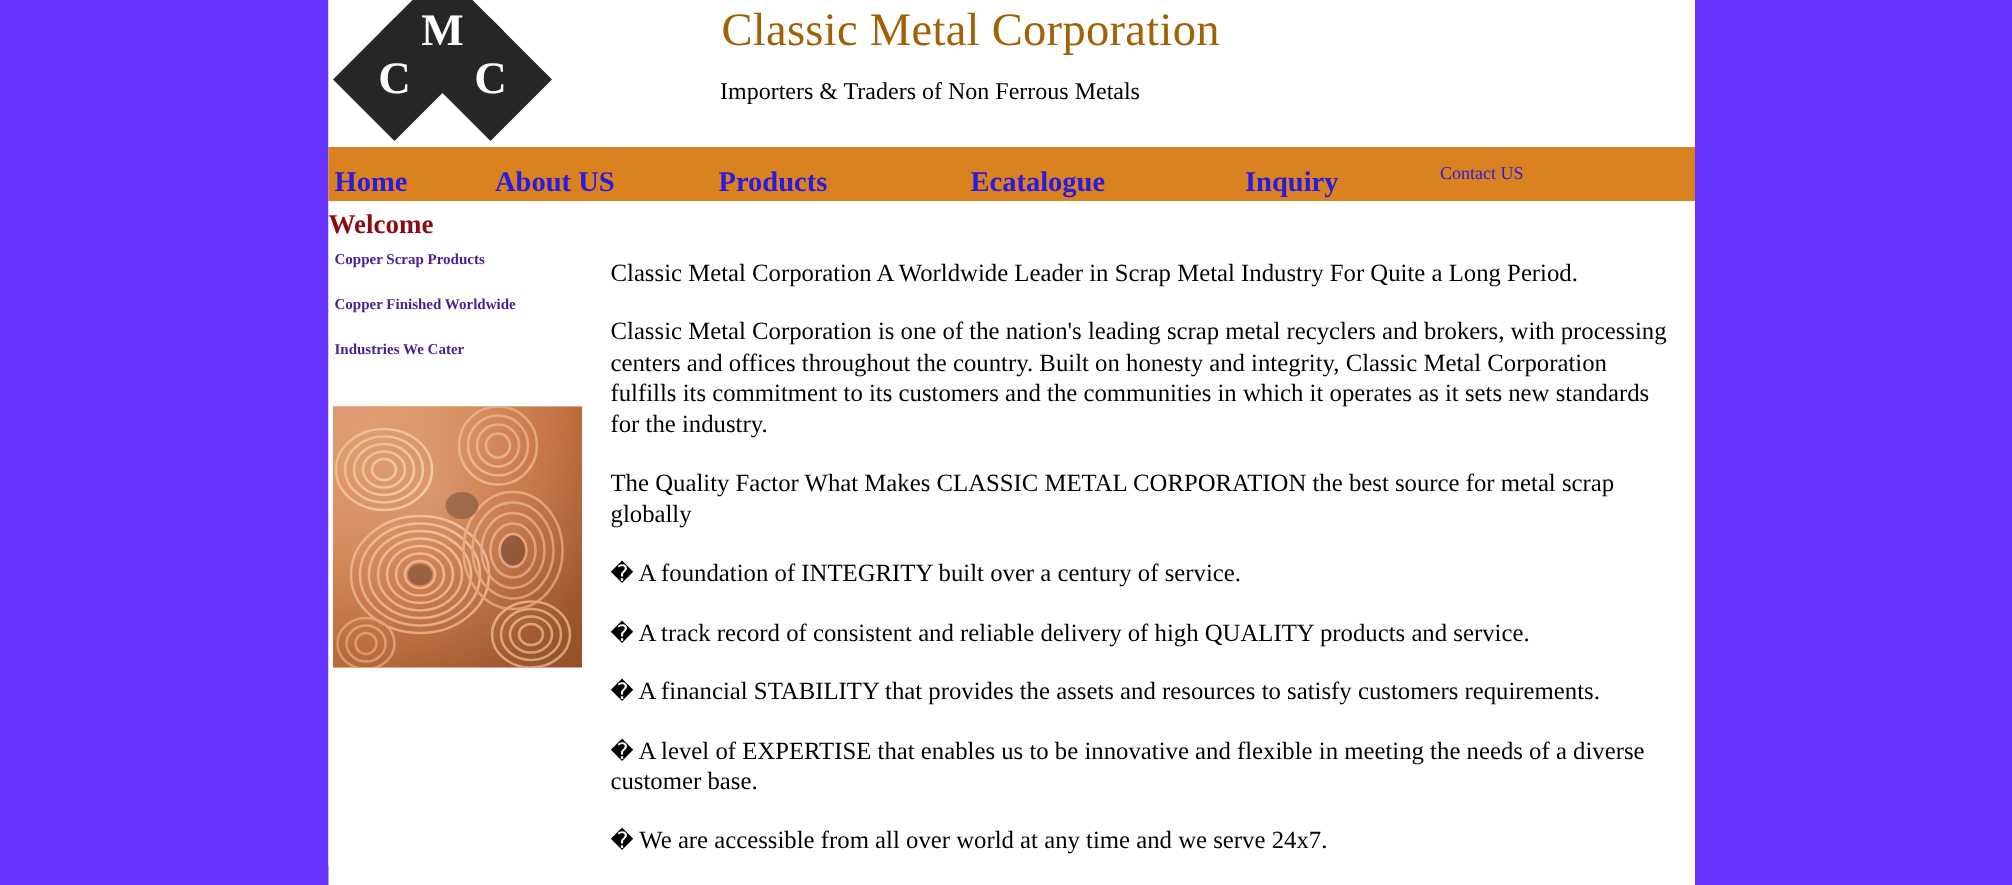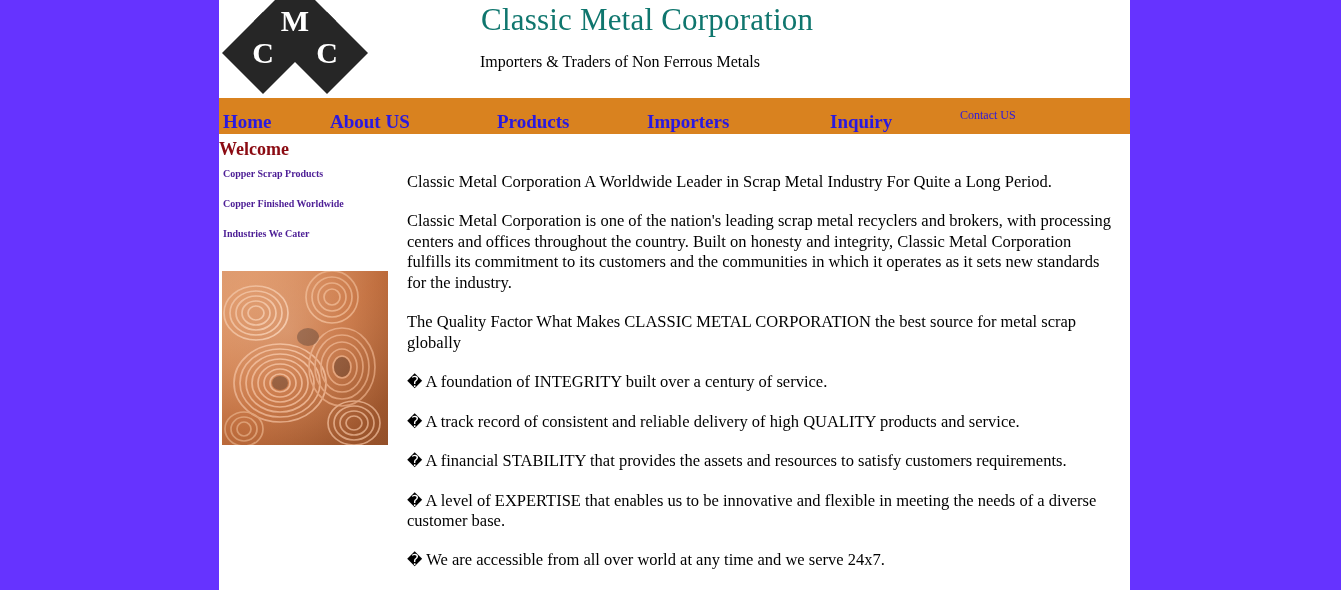--- a/index.html
+++ b/index.html
@@ -62,21 +62,21 @@
     letter-spacing: 0px;
   }
   .dletter-m  { left: 38px; top: -8px; }
   .dletter-cl { left: 6px;  top: 24px; }
   .dletter-cr { left: 70px; top: 24px; }
 
   .company-title {
     position: absolute;
     left: 262px;
     top: 2px;
-    color: #0f766e;
+    color: #a16207;
     font-size: 31px;
     font-weight: normal;
     letter-spacing: 0.2px;
     white-space: nowrap;
   }
   .company-tagline {
     position: absolute;
     left: 261px;
     top: 53px;
     color: #000000;
@@ -184,22 +184,22 @@
       <div class="dletter dletter-m">M</div>
     </div>
 
     <div class="company-title">Classic Metal Corporation</div>
     <div class="company-tagline">Importers &amp; Traders of Non Ferrous Metals</div>
   </div>
 
   <div class="navbar">
     <a class="nav-item" style="left: 4px;">Home</a>
     <a class="nav-item" style="left: 111px;">About US</a>
-    <a class="nav-item" style="left: 278px;">Products</a>
-    <a class="nav-item" style="left: 428px;">Importers</a>
+    <a class="nav-item" style="left: 260px;">Products</a>
+    <a class="nav-item" style="left: 428px;">Ecatalogue</a>
     <a class="nav-item" style="left: 611px;">Inquiry</a>
     <a class="nav-item plain" style="left: 741px;">Contact US</a>
   </div>
 
   <div class="content">
 
     <div class="welcome">Welcome</div>
 
     <div class="sidebar">
       <a class="side-link">Copper Scrap Products</a>

